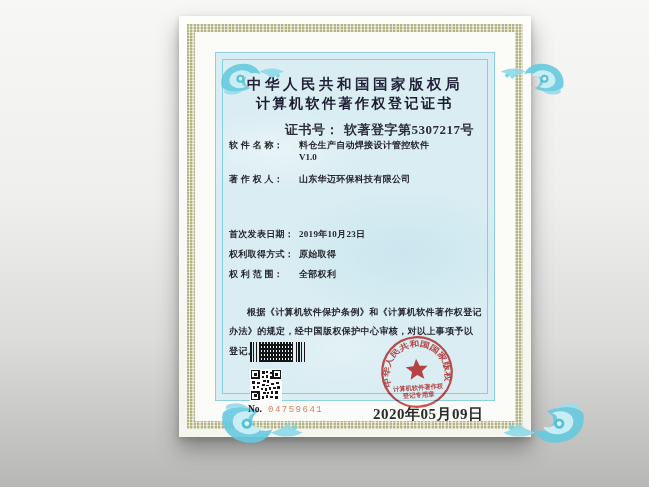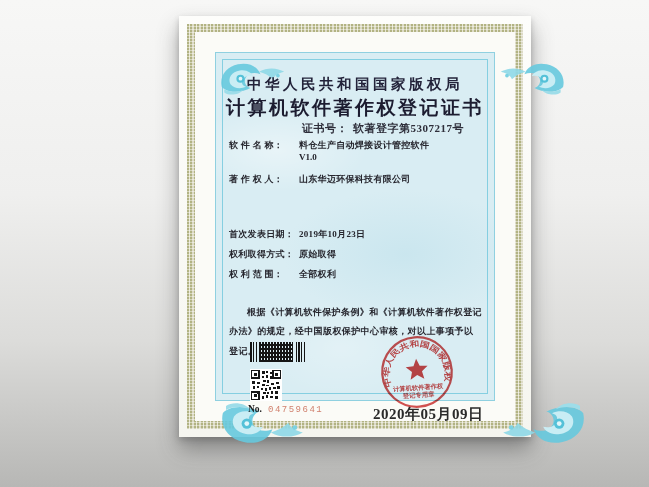--- a/index.html
+++ b/index.html
@@ -43,25 +43,25 @@
   .corner.tr{right:2px;top:2px;transform:scale(-.78,.78);transform-origin:100% 0;}
   .corner.bl{left:2px;bottom:2px;transform:scale(1,-1);transform-origin:0 100%;}
   .corner.br{right:2px;bottom:2px;transform:scale(-1,-1);transform-origin:100% 100%;}
 
   .title1{
     position:absolute;top:22px;left:0;right:0;text-align:center;
     font-size:14.5px;font-weight:bold;letter-spacing:3.5px;color:#23233a;
   }
   .title2{
     position:absolute;top:42px;left:0;right:0;text-align:center;
-    font-size:19px;font-weight:bold;letter-spacing:2.5px;color:#1c1c30;
+    font-size:14px;font-weight:bold;letter-spacing:2.5px;color:#1c1c30;
   }
   .certno{
-    position:absolute;top:68px;right:30px;
-    font-size:11px;font-weight:bold;color:#2e2e3a;letter-spacing:.5px;
+    position:absolute;top:68px;right:20px;
+    font-size:13px;font-weight:bold;color:#2e2e3a;letter-spacing:.5px;
   }
   .certno span{margin-left:5px;}
   .row{
     position:absolute;left:13px;right:8px;display:flex;
     font-size:9px;font-weight:bold;color:#26262e;letter-spacing:.3px;
   }
   .row .lbl{flex:0 0 70px;}
   .row .val{flex:1;}
   .v2{position:absolute;left:83px;font-size:9px;font-weight:bold;color:#26262e;}
   .statement{

